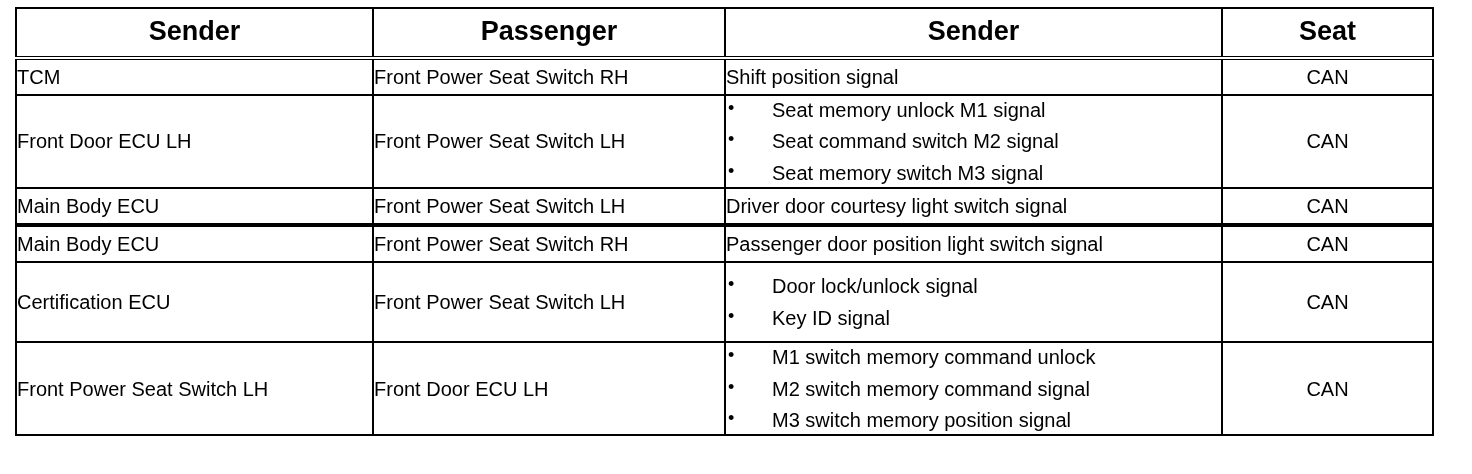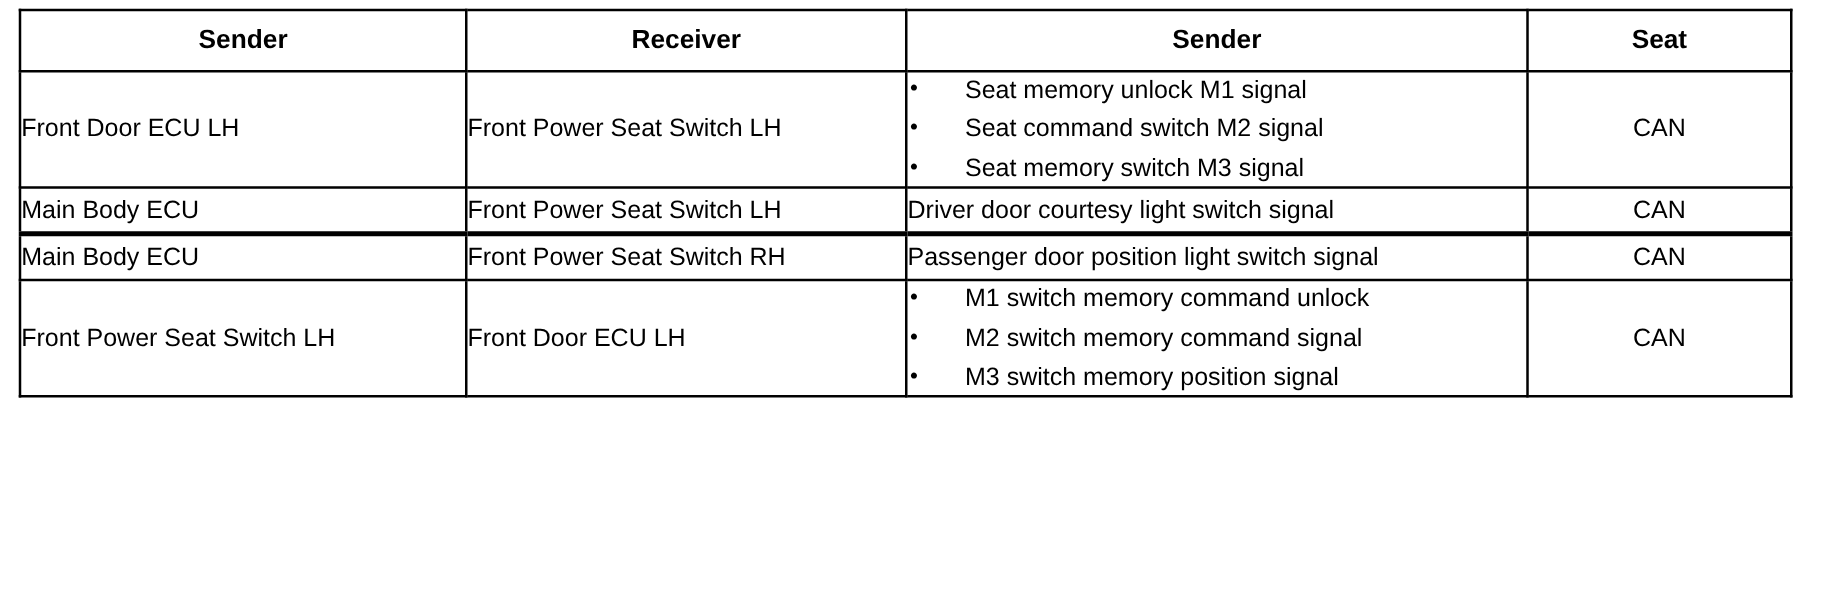--- a/index.html
+++ b/index.html
@@ -51,21 +51,21 @@
     line-height: 1.22;
     padding: 0;
     background: #ffffff;
   }
 
   
   table.signal-table thead th {
     font-weight: bold;
     text-align: center;
     height: 41px;
-    font-size: 21px;
+    font-size: 27px;
     border-bottom: 2px solid #000000;
   }
   thead tr.header-row th {
     padding: 2px 4px 4px 4px;
   }
 
   
   tbody tr.first-body-row > td {
     border-top: 4px double #000000;
   }
@@ -124,26 +124,34 @@
     <table class="signal-table">
       <colgroup>
         <col class="c-sender">
         <col class="c-receiver">
         <col class="c-signal">
         <col class="c-line">
       </colgroup>
       <thead>
         <tr class="header-row">
           <th>Sender</th>
-          <th>Receiver</th>
+          <th>Passenger</th>
           <th>Sender</th>
           <th>Seat</th>
         </tr>
       </thead>
       <tbody id="table-body">
+          <tr class="h-single first-body-row">
+            <td class="cell-text">TCM</td>
+            <td class="cell-text">Front Power Seat Switch RH</td>
+            <td class="cell-text">
+              <span class="plain-signal">Shift position signal</span>
+            </td>
+            <td class="cell-line">CAN</td>
+          </tr>
           <tr class="h-triple">
             <td class="cell-text">Front Door ECU LH</td>
             <td class="cell-text">Front Power Seat Switch LH</td>
             <td class="cell-text">
               <ul class="bullets">
                 <li><span class="bullet-dot">•</span><span>Seat memory unlock M1 signal</span></li>
                 <li><span class="bullet-dot">•</span><span>Seat command switch M2 signal</span></li>
                 <li><span class="bullet-dot">•</span><span>Seat memory switch M3 signal</span></li>
               </ul>
             </td>
@@ -158,20 +166,31 @@
             <td class="cell-line">CAN</td>
           </tr>
           <tr class="h-single section-break">
             <td class="cell-text">Main Body ECU</td>
             <td class="cell-text">Front Power Seat Switch RH</td>
             <td class="cell-text">
               <span class="plain-signal">Passenger door position light switch signal</span>
             </td>
             <td class="cell-line">CAN</td>
           </tr>
+          <tr class="h-double">
+            <td class="cell-text">Certification ECU</td>
+            <td class="cell-text">Front Power Seat Switch LH</td>
+            <td class="cell-text">
+              <ul class="bullets">
+                <li><span class="bullet-dot">•</span><span>Door lock/unlock signal</span></li>
+                <li><span class="bullet-dot">•</span><span>Key ID signal</span></li>
+              </ul>
+            </td>
+            <td class="cell-line">CAN</td>
+          </tr>
           <tr class="h-triple">
             <td class="cell-text">Front Power Seat Switch LH</td>
             <td class="cell-text">Front Door ECU LH</td>
             <td class="cell-text">
               <ul class="bullets">
                 <li><span class="bullet-dot">•</span><span>M1 switch memory command unlock</span></li>
                 <li><span class="bullet-dot">•</span><span>M2 switch memory command signal</span></li>
                 <li><span class="bullet-dot">•</span><span>M3 switch memory position signal</span></li>
               </ul>
             </td>

